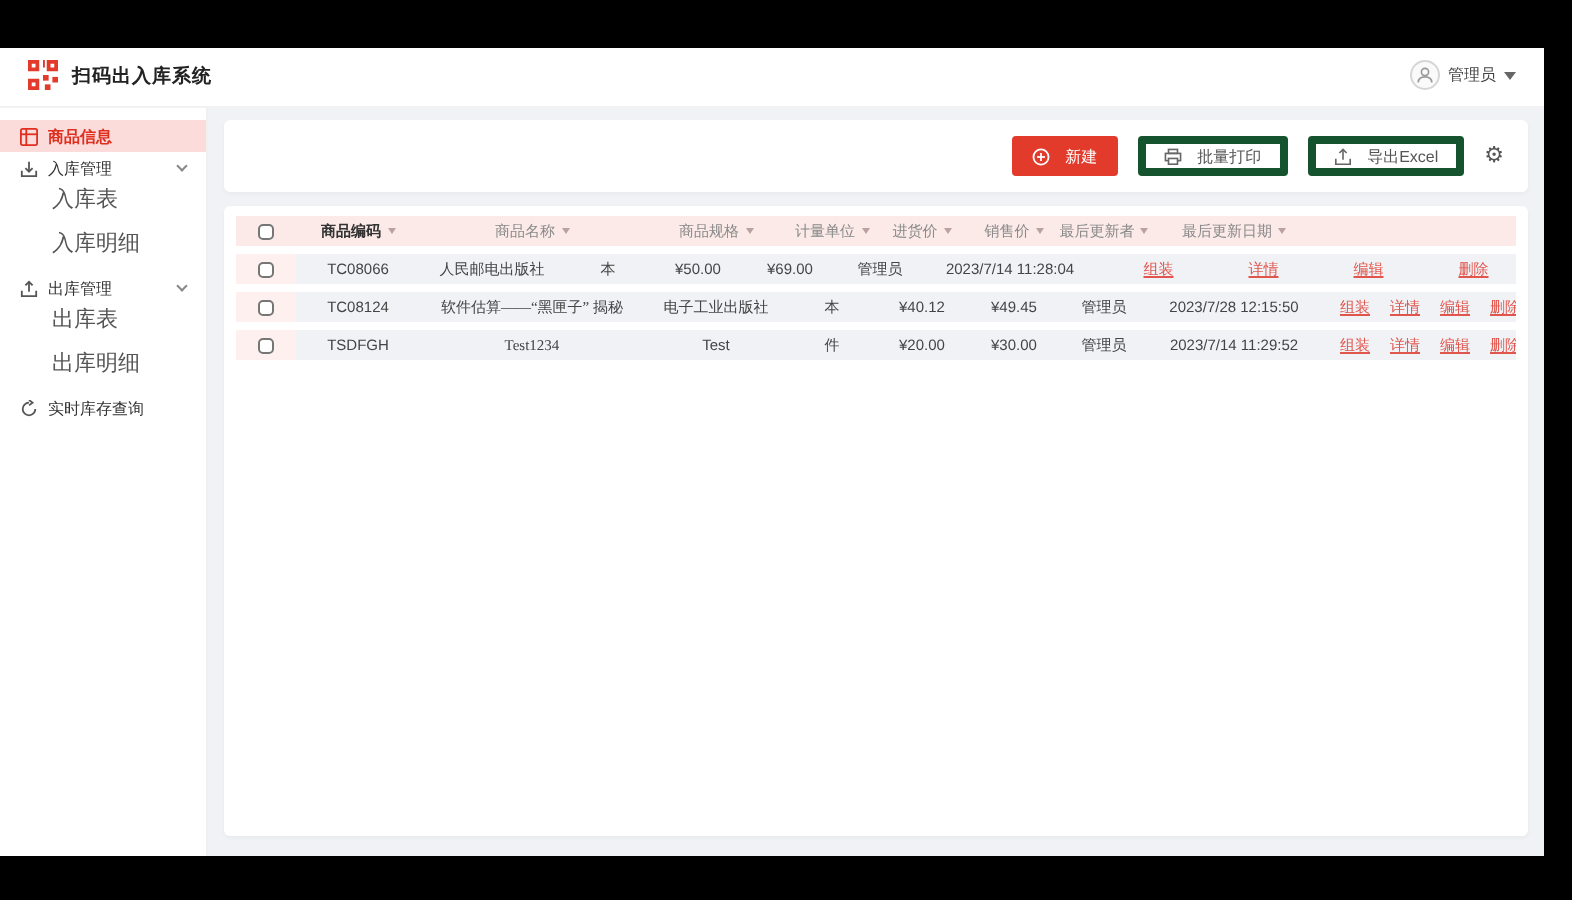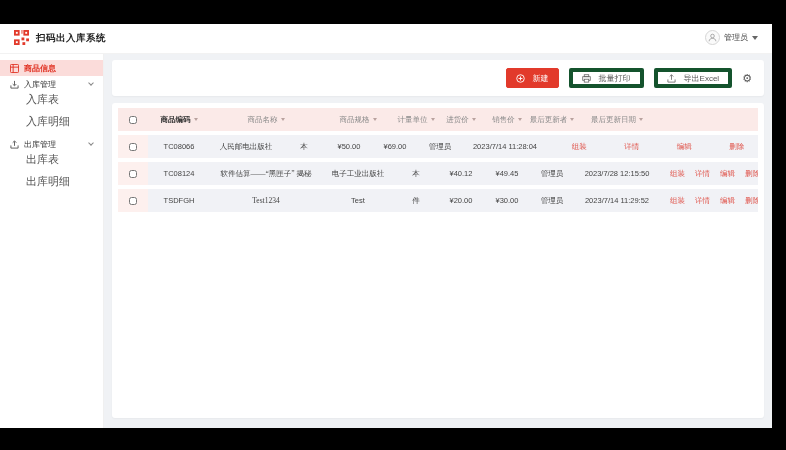--- a/index.html
+++ b/index.html
@@ -45,42 +45,42 @@
                   gap:10px; padding:0 12px; box-shadow:0 1px 2px rgba(0,0,0,.04); }
   .btn { display:flex; align-items:center; gap:8px; font-size:8px; height:20px;
          padding:0 9px; border-radius:2px; cursor:pointer; white-space:nowrap; }
   .btn-primary { background:#e23a2b; color:#fff; border:1px solid #e23a2b; }
   .btn-plain { background:#fff; color:#555; border:4px solid #14532d; }
   .gear { font-size:11px; color:#555; cursor:pointer; line-height:1; }
 
   
   .table-card { background:#fff; border-radius:3px; margin-top:7px; flex:1;
                 padding:5px 6px; box-shadow:0 1px 2px rgba(0,0,0,.04); overflow:hidden; }
-  .trow { display:flex; align-items:stretch; height:23px; margin-bottom:4px; }
+  .trow { display:flex; align-items:stretch; height:15px; margin-bottom:4px; }
   .cell { display:flex; align-items:center; justify-content:center; font-size:7.5px;
           color:#444; overflow:hidden; white-space:nowrap; }
   .c-check { width:30px; flex:0 0 30px; }
   .c-code  { width:62px; flex:0 0 62px; }
   .c-name  { width:112px; flex:0 0 112px;font-family:Liberation Serif, serif; }
   .c-spec  { width:72px; flex:0 0 72px; }
   .c-unit  { width:44px; flex:0 0 44px; }
   .c-buy   { width:46px; flex:0 0 46px; }
   .c-sell  { width:46px; flex:0 0 46px; }
   .c-upd   { width:44px; flex:0 0 44px; }
   .c-date  { width:86px; flex:0 0 86px; }
   .c-act   { flex:1; display:flex; align-items:center; justify-content:space-around; }
 
   .thead { background:#fbeae8; }
   .thead .cell { color:#8a8a8a; gap:3px; }
   .thead .cell.first-col { color:#333; font-weight:bold; }
   .col-caret { width:0; height:0; border-left:2.5px solid transparent;
                border-right:2.5px solid transparent; border-top:3px solid #b9a29f; }
   .datarow .cell { background:#f1f2f6; }
   .datarow .c-check { background:#fdf0ee; }
-  .action-link { font-size:7.5px; color:#e0564d; cursor:pointer;margin-left:10px; }
+  .action-link { font-size:7.5px; color:#e0564d; text-decoration:underline; cursor:pointer;margin-left:10px; }
   input[type="checkbox"] { width:8px; height:8px; accent-color:#e23a2b; cursor:pointer; }
 </style>
 </head>
 <body>
 
 <div class="stage">
 <div class="app">
 
   <header class="topbar">
     <svg class="logo" viewBox="0 0 16 16">
@@ -156,20 +156,29 @@
         <span class="grow"></span>
         <span class="chev"></span>
       </div>
       <div class="side-child">
         <span>出库表</span>
       </div>
       <div class="side-child">
         <span>出库明细</span>
       </div>
 
+      <div class="side-item">
+        <svg class="side-icon" viewBox="0 0 10 10">
+          <g fill="none" stroke="#555" stroke-width="1">
+            <path d="M8.5 5 A3.5 3.5 0 1 1 5 1.5"></path>
+                <path d="M5 0 L7 1.5 L5 3"></path>
+          </g>
+        </svg>
+        <span>实时库存查询</span>
+      </div>
     </nav>
 
     <main class="main">
 
       <div class="toolbar-card">
         <div class="btn btn-primary">
           <svg width="9" height="9" viewBox="0 0 10 10">
             <circle cx="5" cy="5" r="4.2" fill="none" stroke="#fff" stroke-width="1"></circle>
             <line x1="5" y1="2.8" x2="5" y2="7.2" stroke="#fff" stroke-width="1"></line>
             <line x1="2.8" y1="5" x2="7.2" y2="5" stroke="#fff" stroke-width="1"></line>

